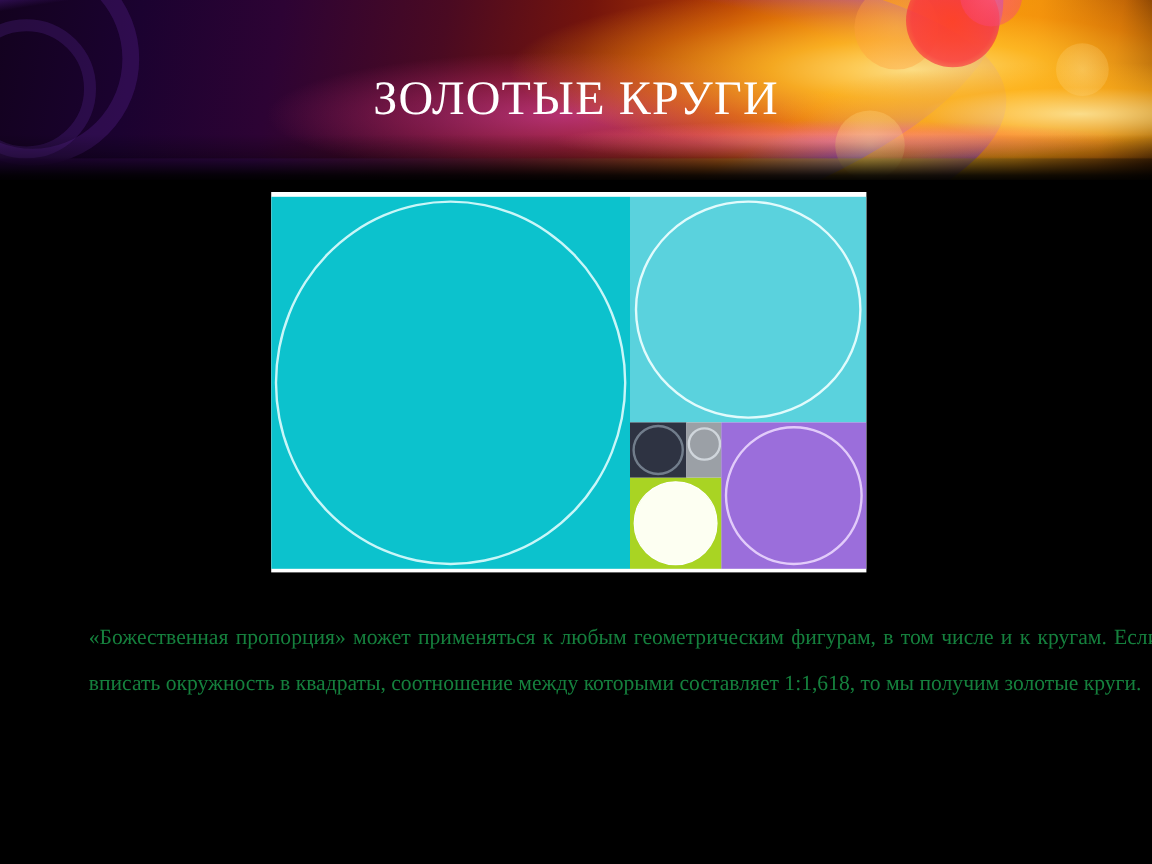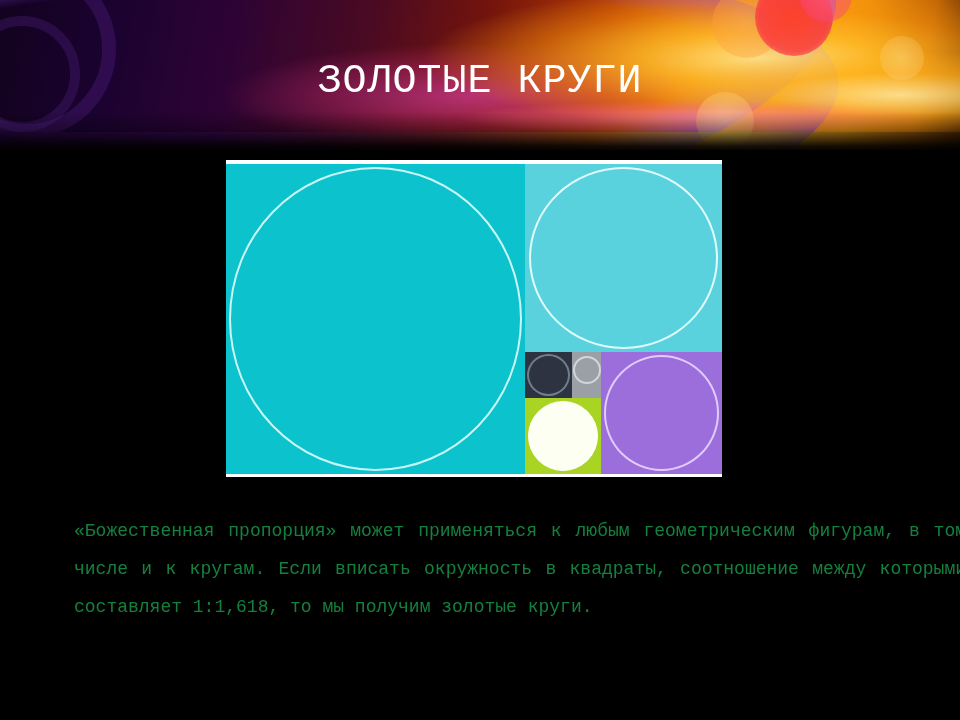--- a/index.html
+++ b/index.html
@@ -6,21 +6,21 @@
     margin: 0;
     padding: 0;
     background: #000;
   }
   #slide {
     position: relative;
     width: 960px;
     height: 720px;
     background: #000000;
     overflow: hidden;
-    font-family: Liberation Mono, monospace;
+    font-family: Liberation Serif, serif;
   }
 
   
   #banner {
     position: absolute;
     left: 0; top: 0;
     width: 960px;
     height: 150px;
     overflow: hidden;
     background: #050008;

